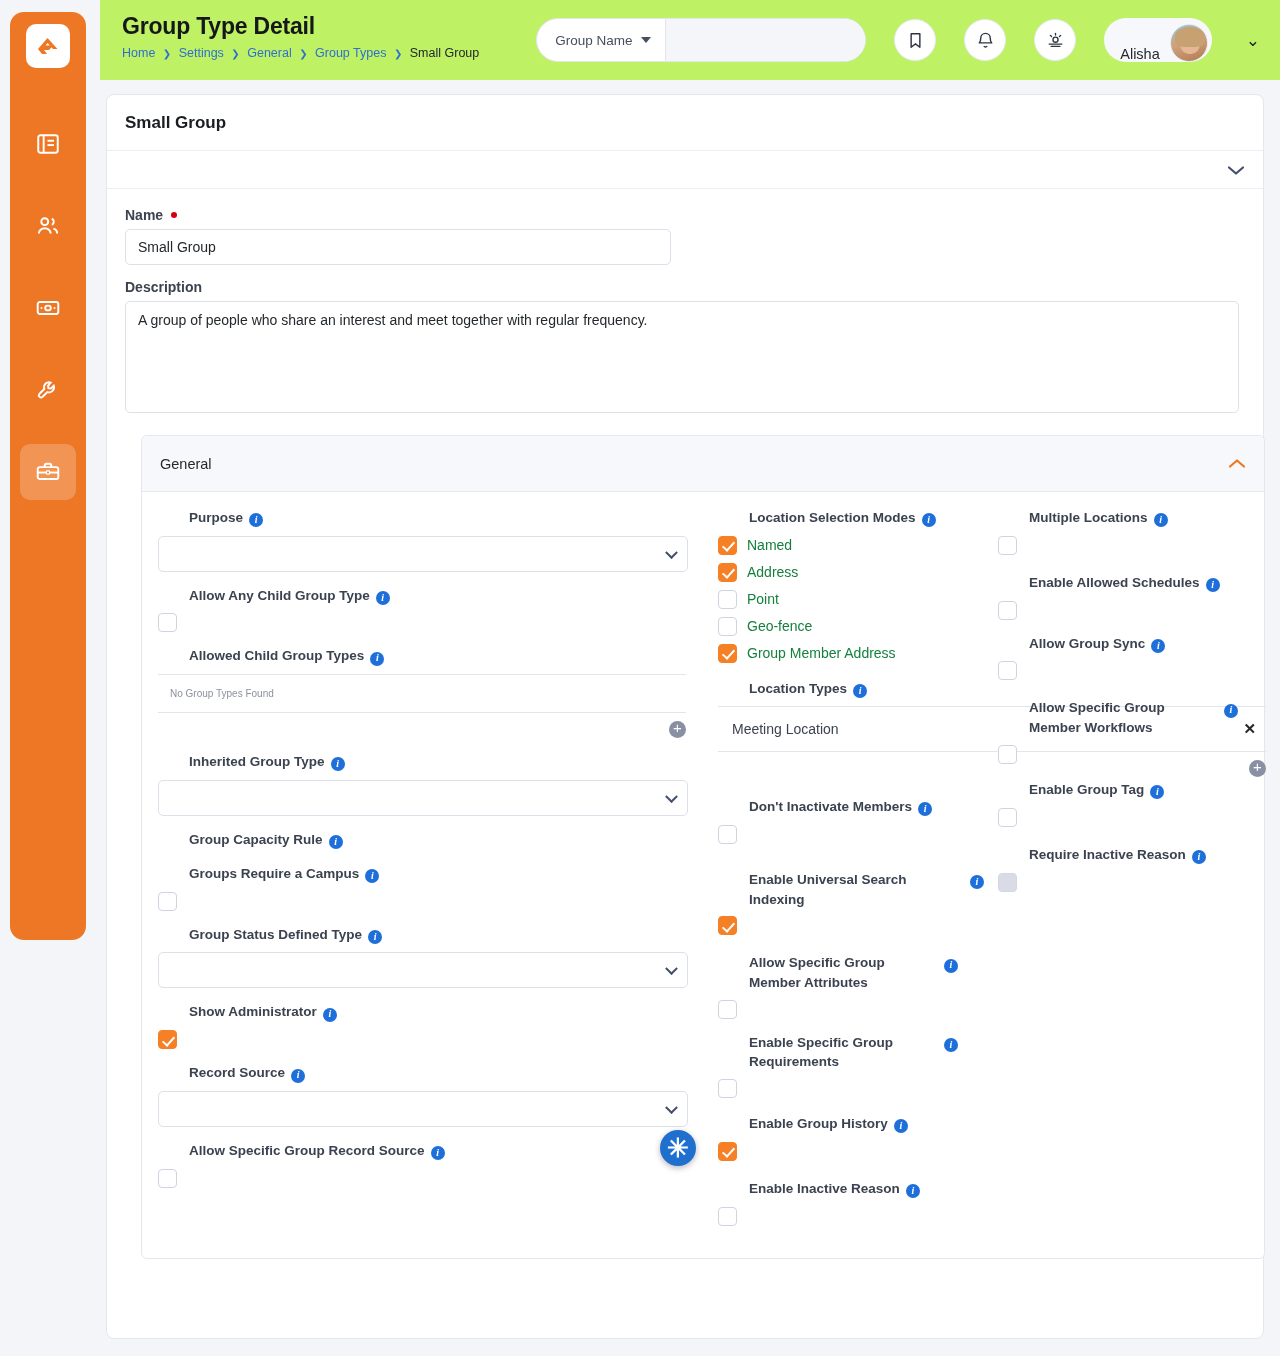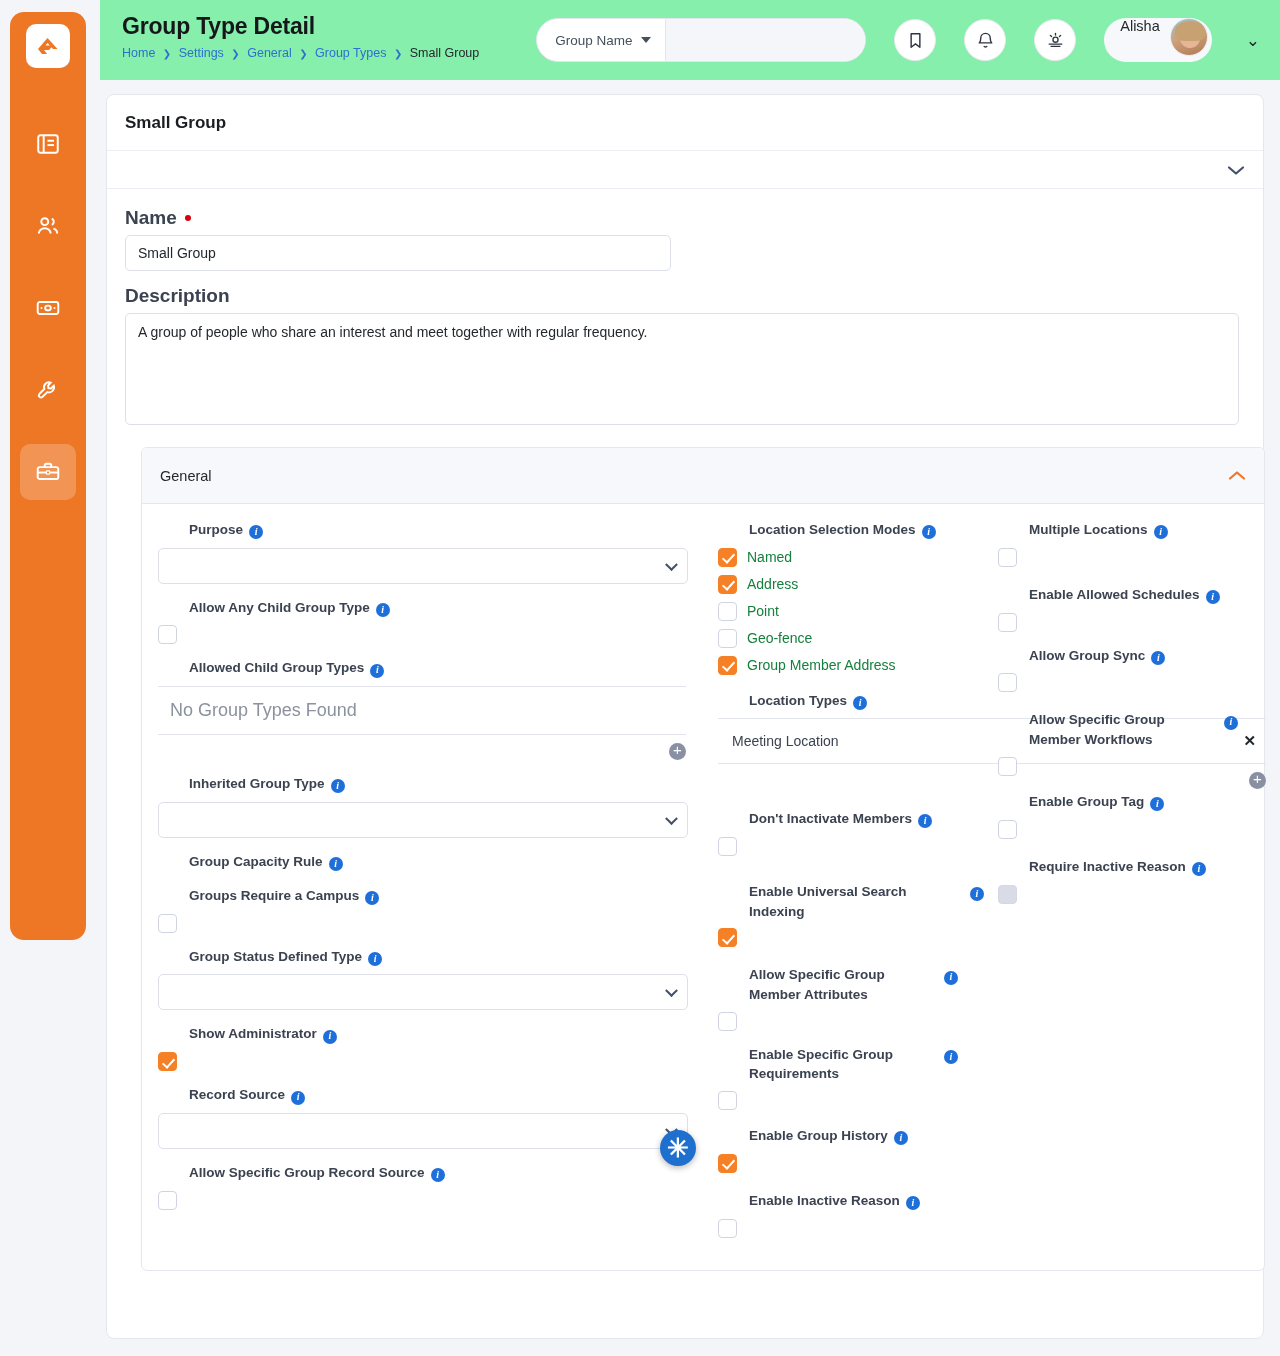--- a/index.html
+++ b/index.html
@@ -30,21 +30,21 @@
     width: 56px; height: 56px; border-radius: 10px;
     display: flex; align-items: center; justify-content: center;
     cursor: pointer;
   }
   .nav-item.active { background: rgba(255,255,255,0.22); }
   .nav-item svg { display: block; }
 
   
   .header {
     position: absolute; left: 100px; top: 0; width: 1180px; height: 80px;
-    background: #86efac;
+    background: #bef264;
   }
   .header-left { position: absolute; left: 22px; top: 13px; }
   .page-title { font-size: 23px; font-weight: bold; letter-spacing: -0.2px; color: #15171a; }
   .breadcrumb { margin-top: 6px; font-size: 12.5px; color: #2f6fd0; }
   .breadcrumb a { color: #2f6fd0; text-decoration: none; cursor: pointer; }
   .breadcrumb .sep { color: #2f6fd0; margin: 0 4px; font-size: 10px; }
   .breadcrumb .current { color: #23282d; }
 
   .header-right {
     position: absolute; right: 14px; top: 18px;
@@ -65,21 +65,21 @@
   .search-input {
     flex: 1; border: none; outline: none; background: #f5f6fa;
     font-size: 13.5px; padding: 0 14px; font-family: "Liberation Sans", sans-serif;
   }
   .icon-btn {
     width: 42px; height: 42px; border-radius: 50%;
     border: 1px solid #e8eaf0; background: #fff;
     display: flex; align-items: center; justify-content: center; cursor: pointer;
   }
   .user-chip {
-    display: flex; align-items: flex-start; gap: 10px;
+    display: flex; align-items: flex-end; gap: 10px;
     height: 44px; padding: 0 4px 0 16px; border-radius: 22px; background: #f7f8fb;
     cursor: pointer;
   }
   .user-name { font-size: 14.5px; color: #23282d; }
   .avatar {
     width: 38px; height: 38px; border-radius: 50%;
     background: linear-gradient(160deg,#8fc7d8 0%, #cfa27b 45%, #b07a54 100%);
     position: relative; overflow: hidden; border: 1px solid #e8eaf0;
   }
   .avatar::after {
@@ -105,21 +105,21 @@
     border-bottom: 1px solid #eceef4;
   }
   .card-subbar {
     height: 38px; border-bottom: 1px solid #eceef4;
     display:flex; align-items:center; justify-content:flex-end; padding-right: 18px;
     cursor: pointer;
   }
 
   .form-body { padding: 18px 18px 0 18px; }
   .field-label {
-    font-size: 19px; font-weight: bold; color: #3b4250; margin-bottom: 6px;
+    font-size: 14px; font-weight: bold; color: #3b4250; margin-bottom: 6px;
     display: flex; align-items: center; gap: 6px;
   }
   .req-dot { width: 6px; height: 6px; border-radius: 50%; background: #d4000f; display:inline-block; margin-left:2px; }
   .text-input {
     width: 546px; height: 36px;
     border: 1px solid #dde0e9; border-radius: 5px;
     padding: 0 12px; font-size: 14px; color: #23282d;
     font-family: "Liberation Sans", sans-serif; outline: none; background: #fff;
   }
   .textarea {
@@ -177,21 +177,21 @@
     width: 5px; height: 10px; border-right: 2px solid #fff; border-bottom: 2px solid #fff;
     transform: rotate(42deg);
   }
   .cb.disabled { background: #d9dce6; border-color: #d4d8e3; cursor: not-allowed; }
 
   .cb-row { display: flex; align-items: center; gap: 10px; margin-bottom: 8px; }
   .cb-row .txt { font-size: 14px; color: #15803d; }
 
   .listbox { width: 528px; }
   .listbox .hr { border-top: 1px solid #e3e5ec; }
-  .listbox .empty { font-size: 18px; color: #8b919e; padding: 13px 0 13px 12px; }
+  .listbox .empty { font-size: 10px; color: #8b919e; padding: 13px 0 13px 12px; }
   .listbox .item { font-size: 14px; color: #3b4250; padding: 13px 10px 13px 14px; display:flex; align-items:center; justify-content:space-between; }
   .listbox .item .x { font-size: 15px; font-weight: bold; color: #23282d; cursor:pointer; }
   .add-row { display:flex; justify-content:flex-end; padding-top: 8px; }
   .plus-icon {
     width: 17px; height: 17px; border-radius: 50%; background: #8a90a3;
     color: #fff; font-size: 15px; line-height: 14px; text-align: center; cursor: pointer;
     font-family: "Liberation Sans", sans-serif;
   }
 
   .block { margin-bottom: 14px; }

